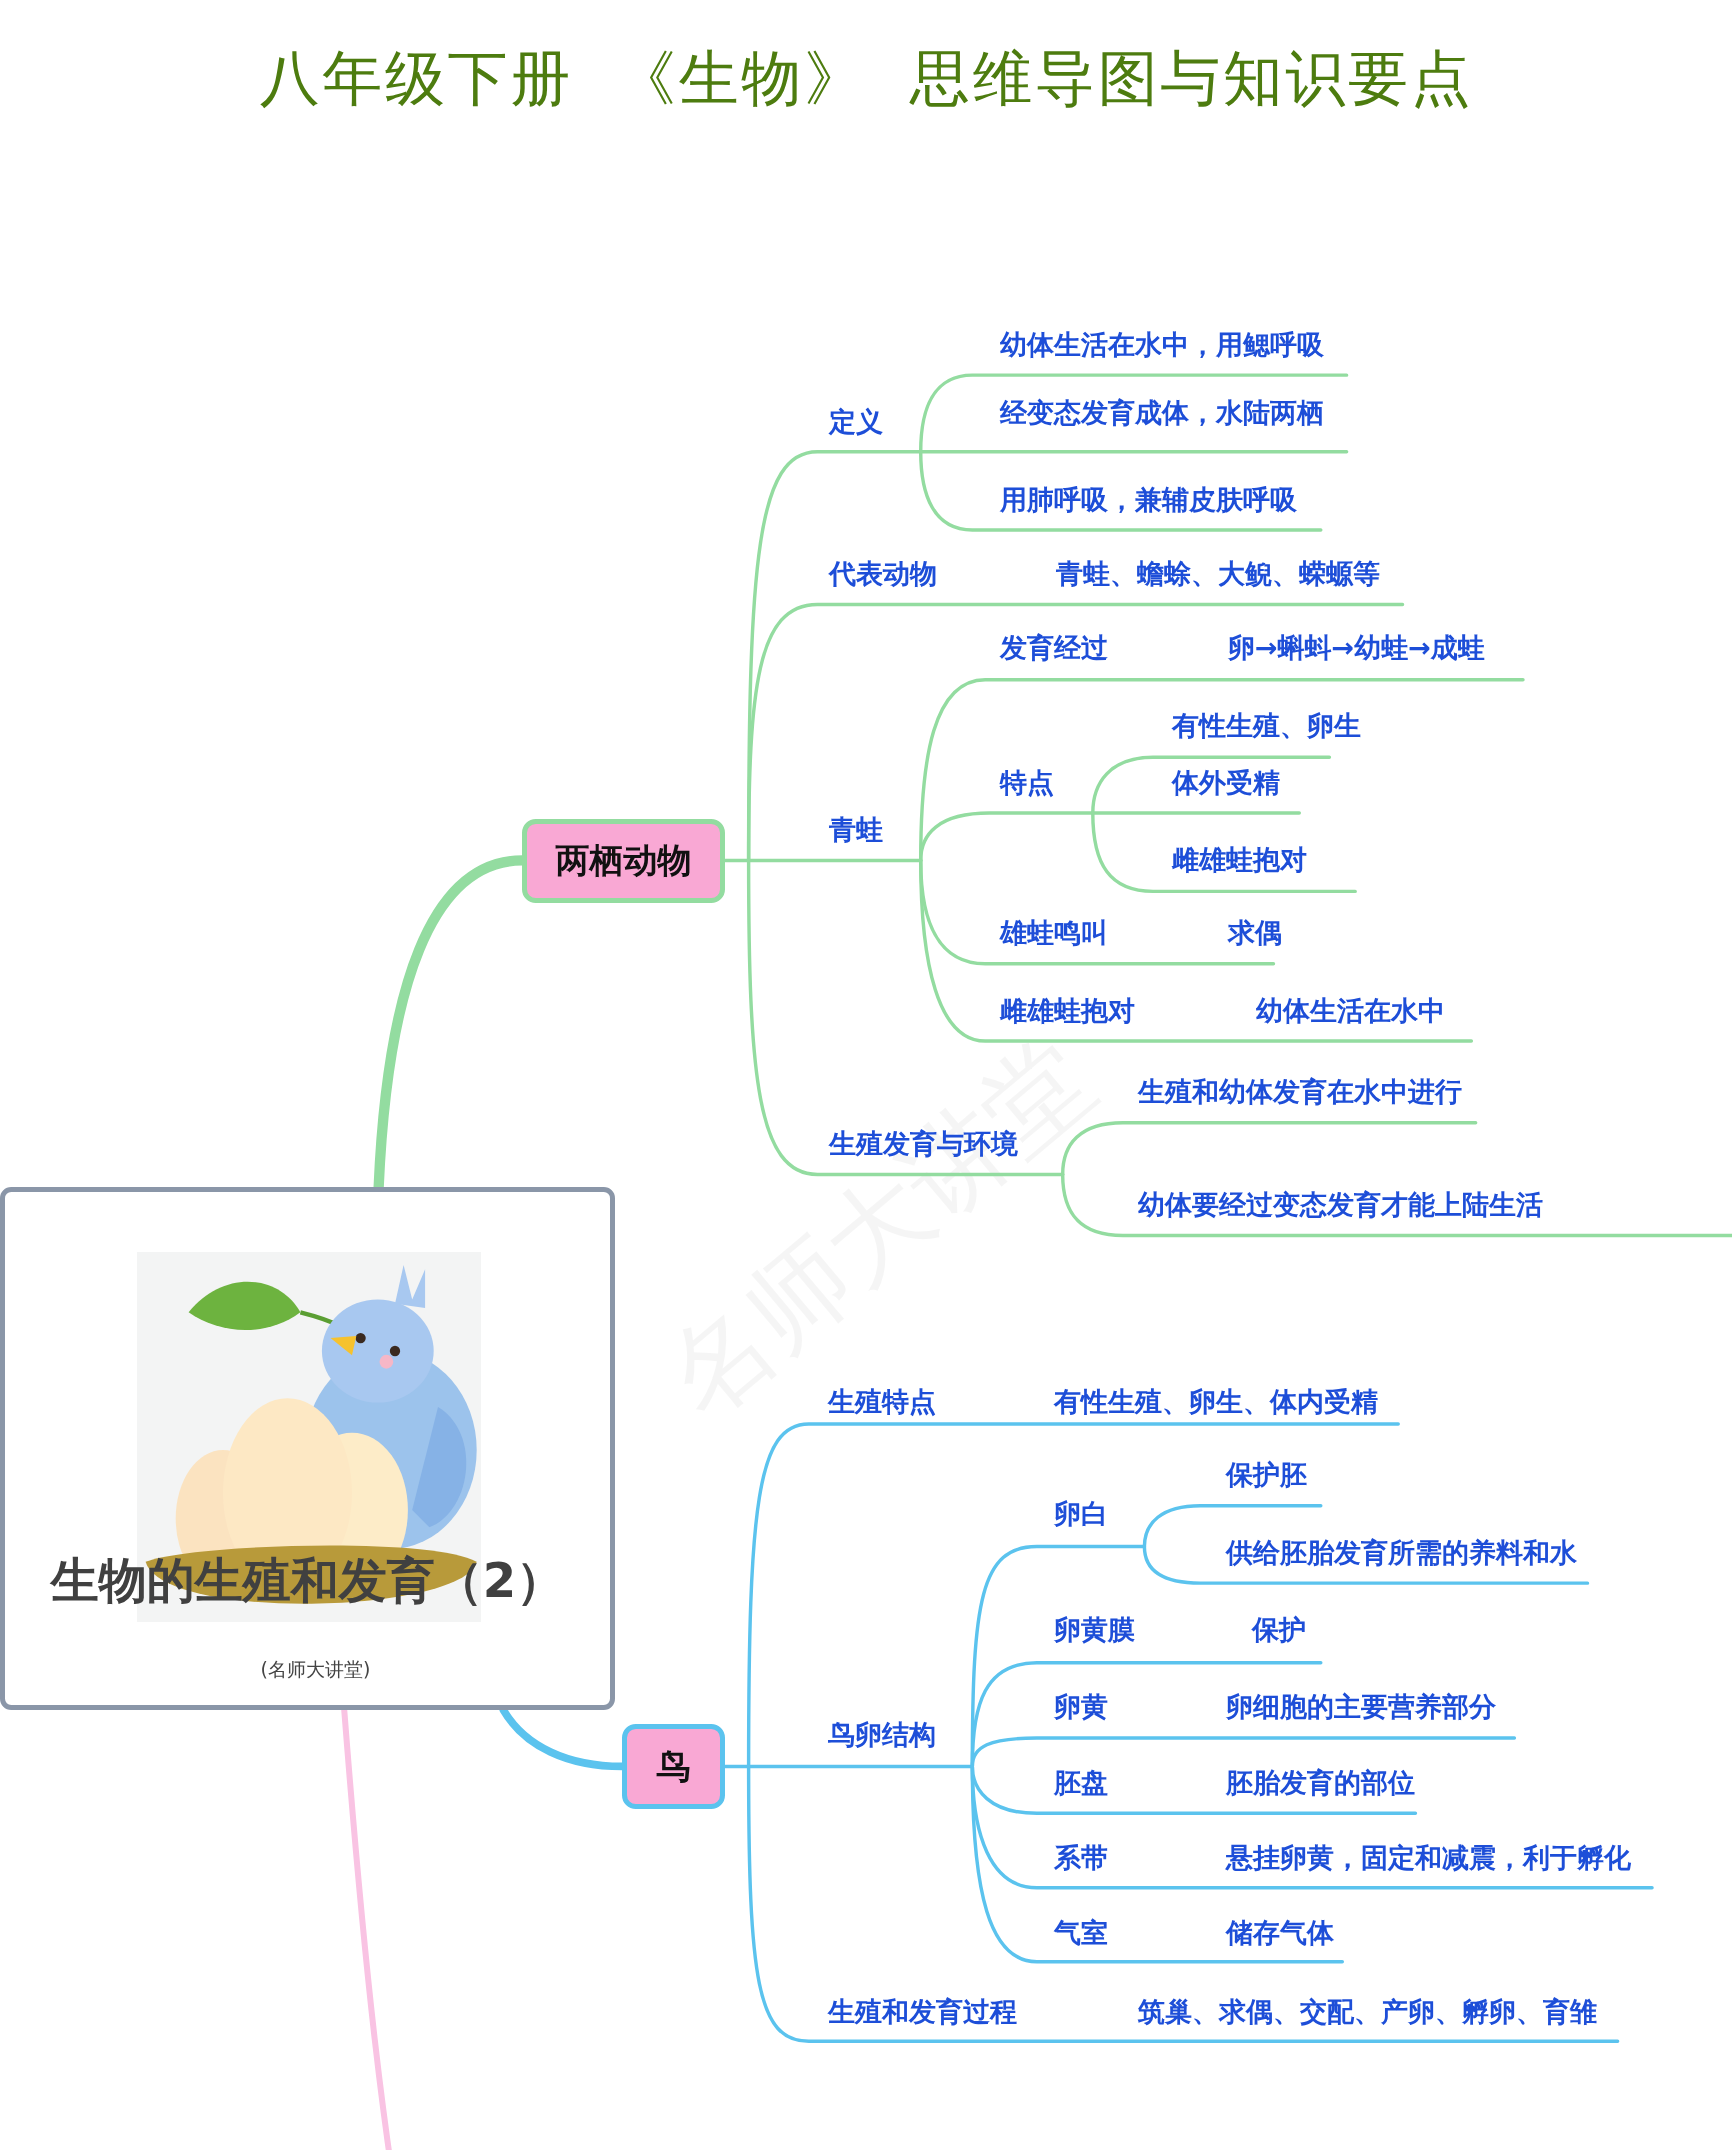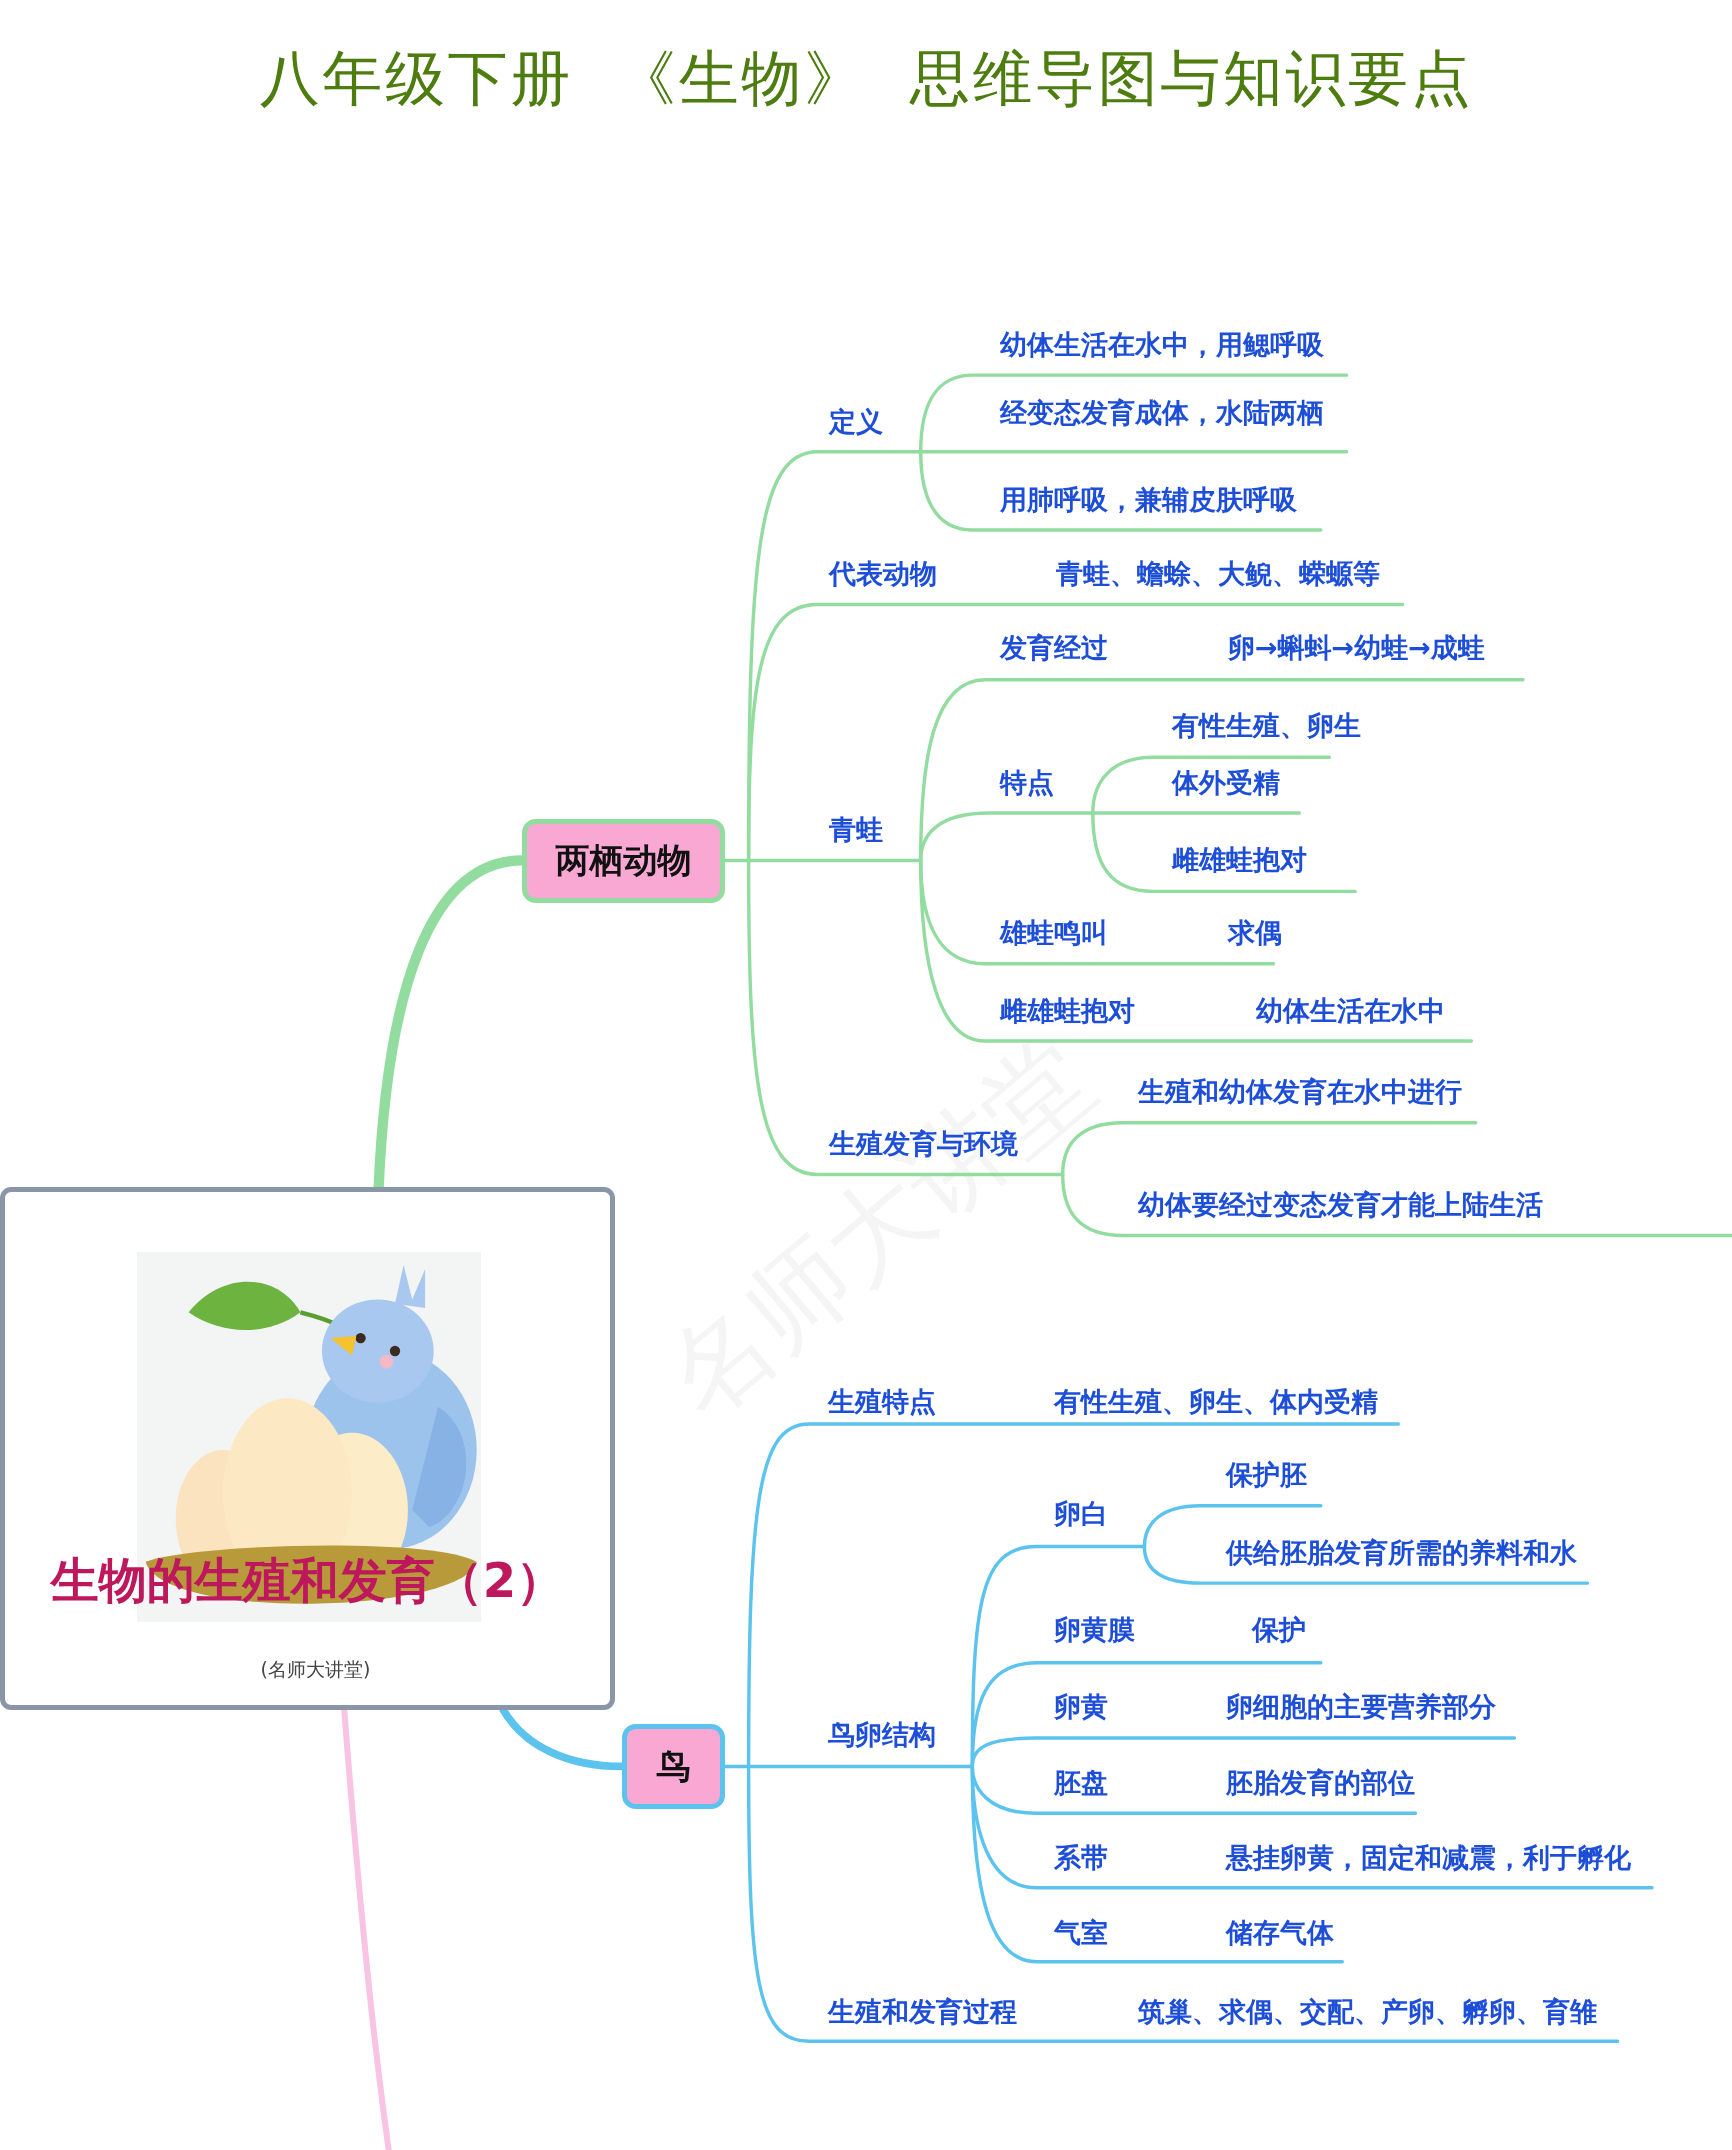--- a/index.html
+++ b/index.html
@@ -10,21 +10,21 @@
            font-size:60px; color:#4d7c0f; letter-spacing:2.6px; white-space:pre; }
   svg.lines { position:absolute; left:0; top:0; }
   .t { position:absolute; font-size:27px; line-height:34px; white-space:nowrap; color:#1d4ed8;font-weight:bold; }
   .node { position:absolute; background:#f9a8d4; border-radius:13.8px; display:flex;
           align-items:center; justify-content:center; font-weight:bold; font-size:34px; color:#111; box-sizing:border-box; }
   #node-amph { left:522px; top:819px; width:203px; height:84px; border:5.2px solid #93dca0; }
   #node-bird { left:622px; top:1724px; width:103px; height:85px; border:5.2px solid #5bc3ee; }
   #center { left:0; top:1187px; width:615px; height:523px; border:5.2px solid #8a96a8;
             border-radius:11.2px; background:#fff; box-sizing:border-box; }
   #center-title { position:absolute; left:0; width:100%; top:357px; text-align:center;
-                  font-size:48px; font-weight:bold; color:#be185d; }
+                  font-size:48px; font-weight:bold; color:#404040; }
   #center-sub { position:absolute; left:0; width:100%; top:465px; text-align:center;
                 font-size:19px; color:#444;margin-left:8px; }
   #pic { position:absolute; left:132px; top:60px; width:344px; height:370px; background:#f3f4f4; }
   #watermark { position:absolute; left:637px; top:1342px; font-size:103px; color:#000; opacity:0.035;
                transform:rotate(-40deg); transform-origin:left top; white-space:nowrap; }
 </style>
 </head>
 <body>
 
 <div id="title">八年级下册  《生物》  思维导图与知识要点</div>

